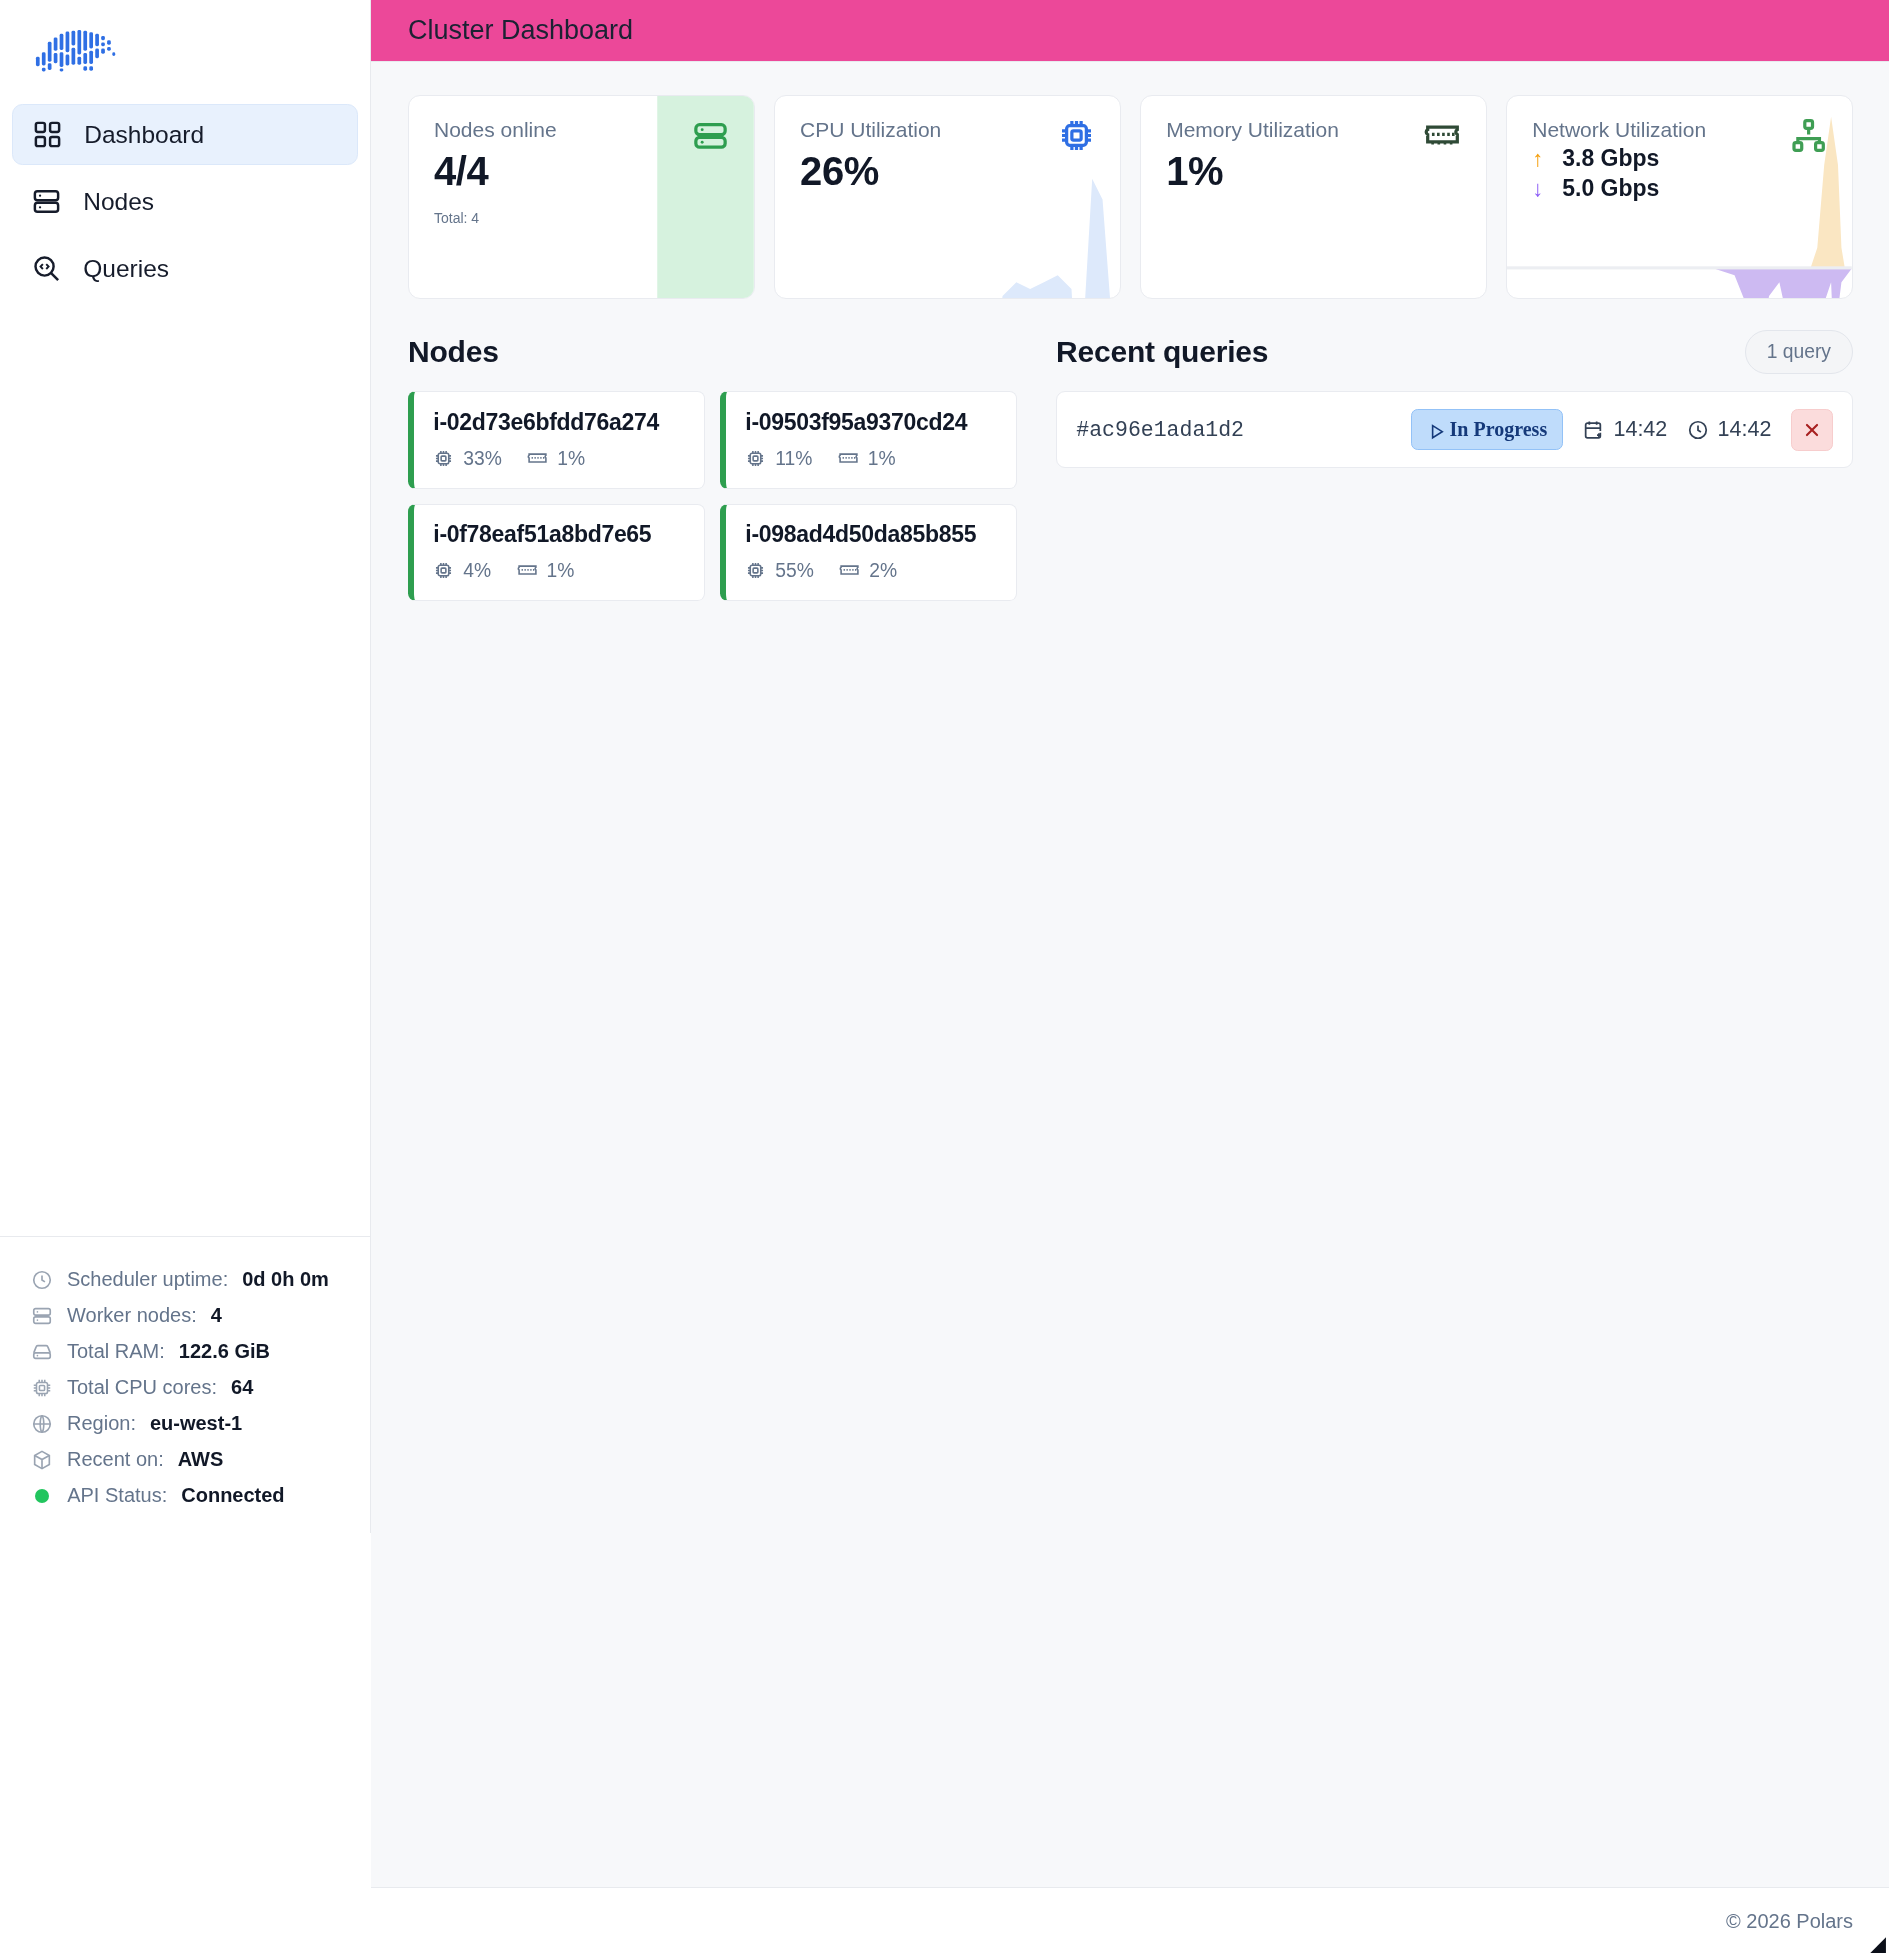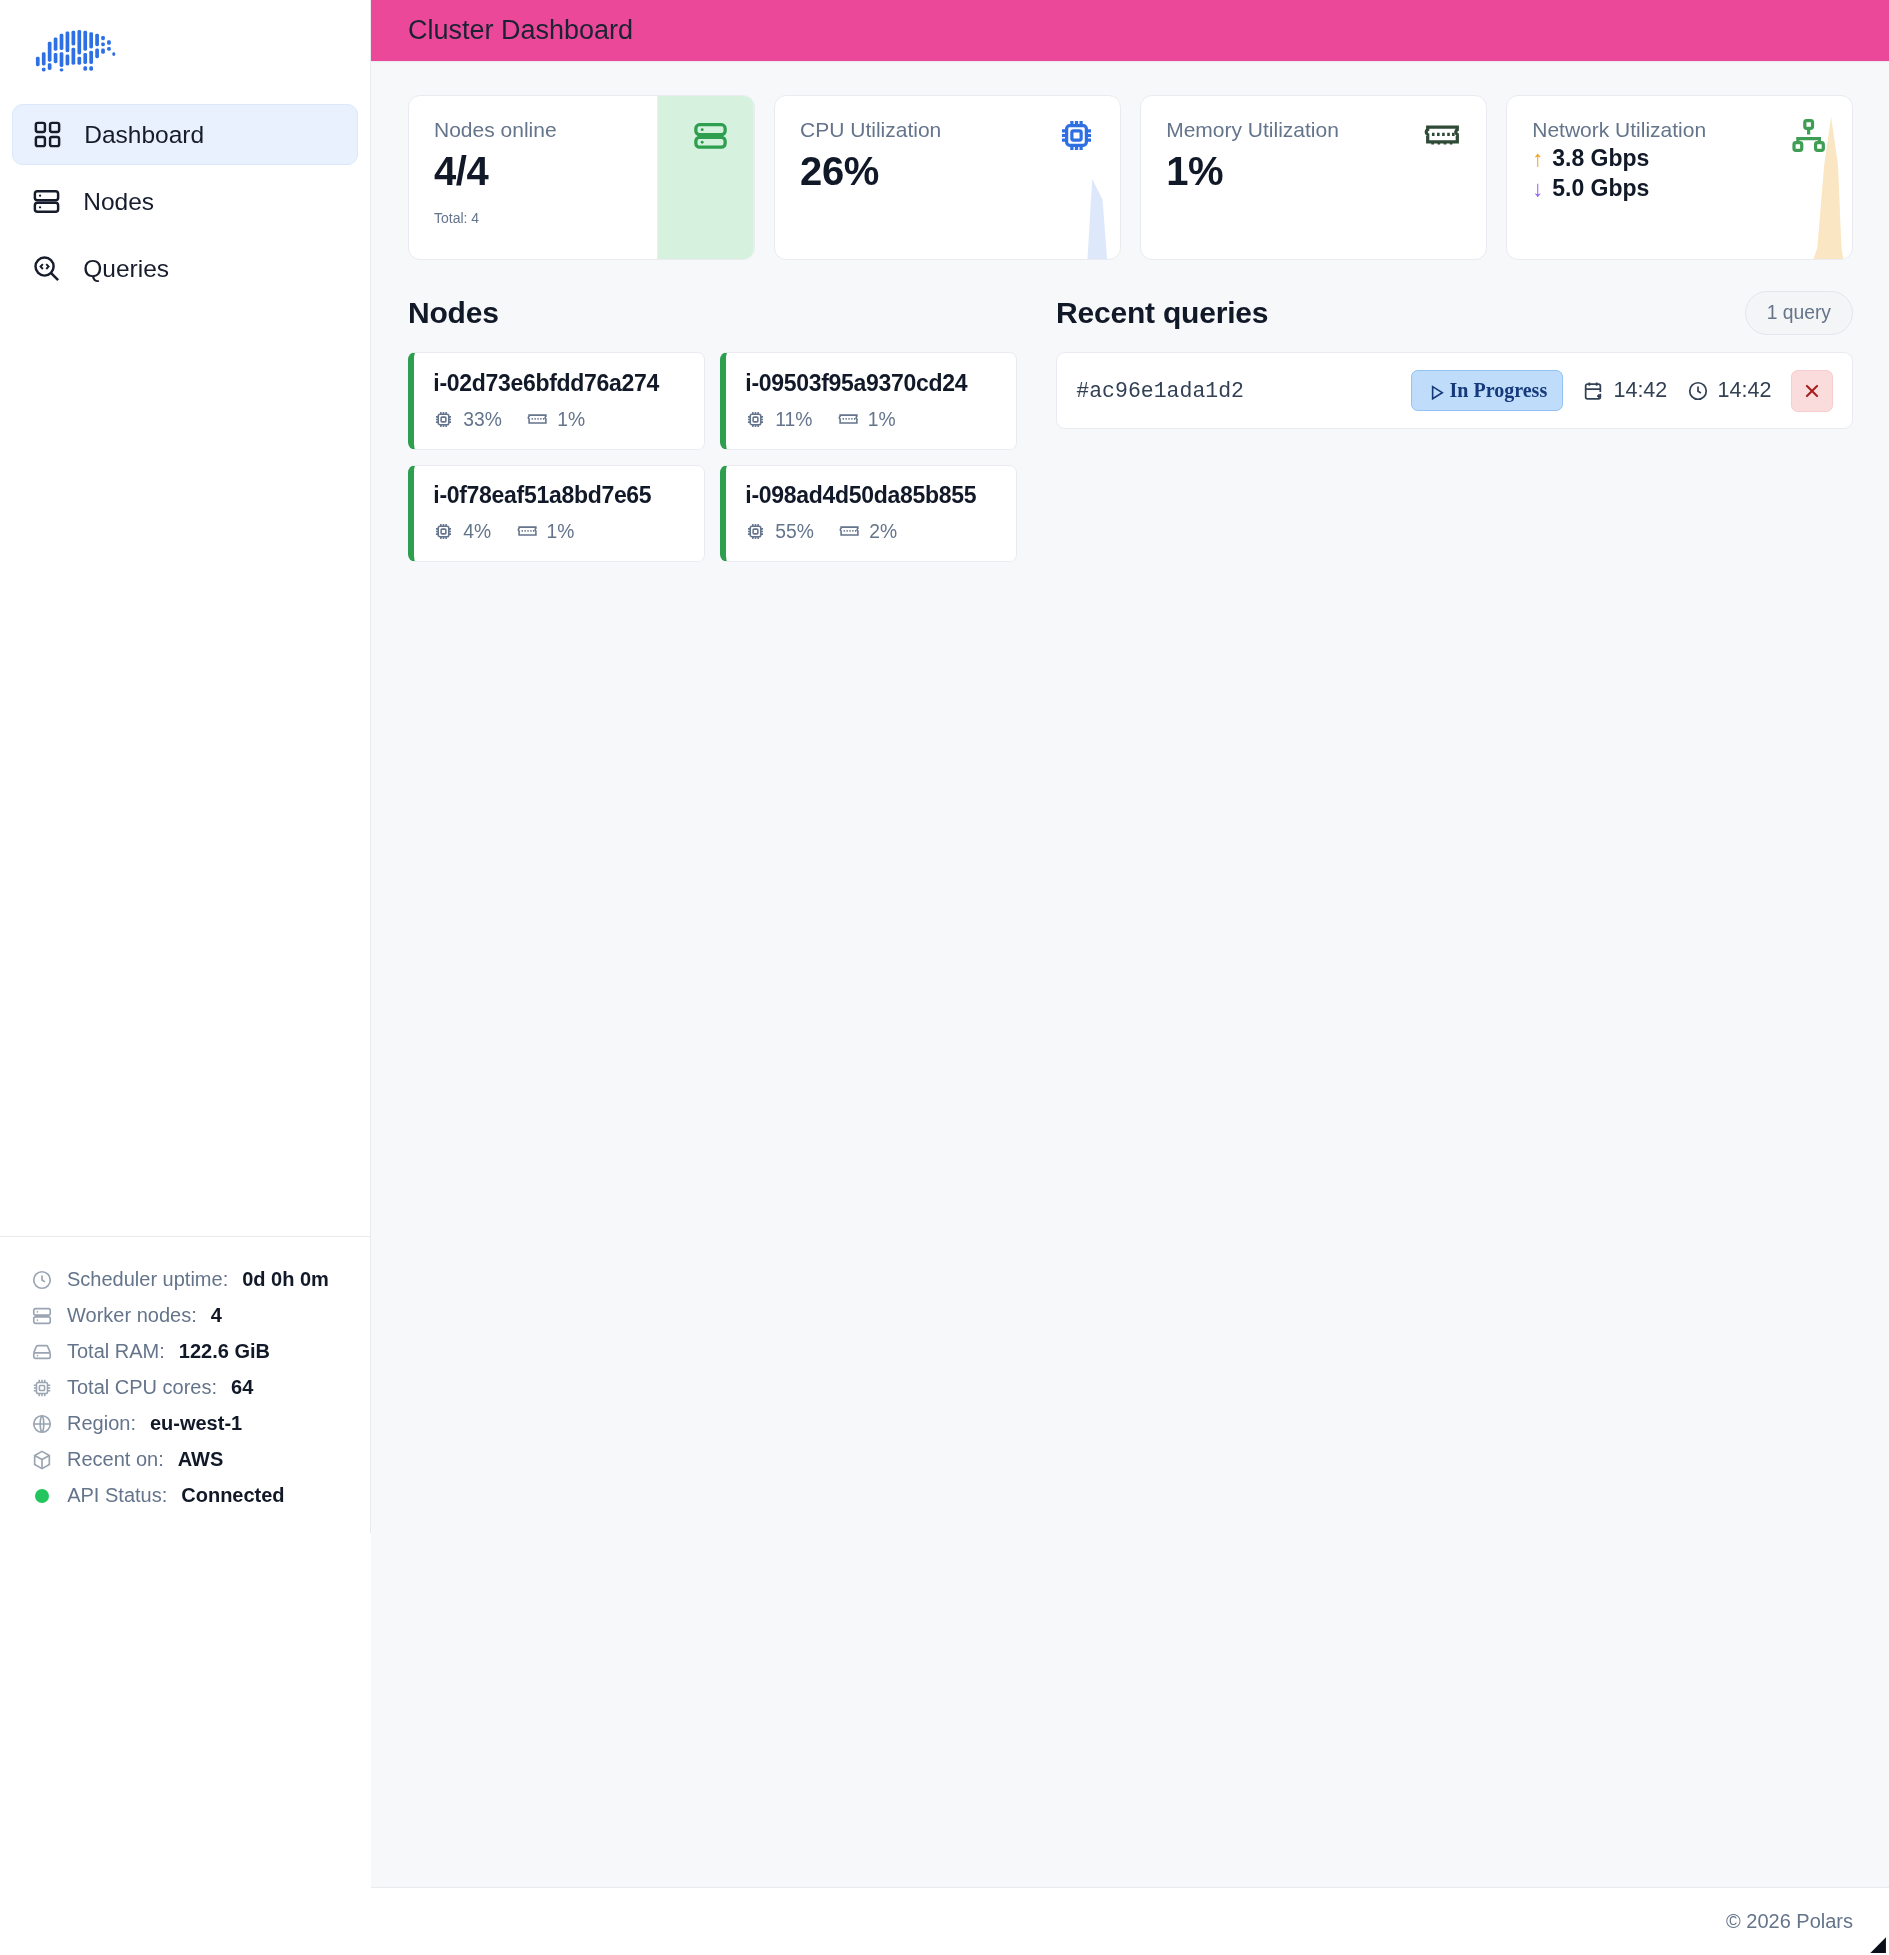--- a/index.html
+++ b/index.html
@@ -70,39 +70,39 @@
 
   .content { flex: 1; padding: 33px 37px 0 37px; overflow: hidden; }
 
   
   .cards { display: flex; gap: 19.3px; }
   .card {
     flex: 1 1 0; min-width: 0;
     background: #ffffff;
     border: 1.5px solid #e9ebf0;
     border-radius: 12px;
-    height: 165px;
+    height: 204px;
     position: relative;
     overflow: hidden;
     padding: 22px 25px;
   }
   .card-label { font-size: 21px; color: #64748b; position: relative; z-index: 3; }
   .card-value {
     font-size: 40px; font-weight: bold; color: #111827;
     margin-top: 7.4px; position: relative; z-index: 3; letter-spacing: -0.4px;
   }
   .card-sub { font-size: 14px; color: #64748b; margin-top: 16px; position: relative; z-index: 3; }
   .card-icon { position: absolute; top: 21px; right: 25px; width: 37px; height: 37px; z-index: 4; }
   .spark { position: absolute; left: 0; right: 0; bottom: 0; top: 0; z-index: 1; }
 
   .net-line { display: flex; align-items: center; gap: 9px; position: relative; z-index: 3; margin-top: 3px; }
   .net-line .arr { font-size: 22px; font-weight: bold; }
   .net-line .arr.up { color: #f59e0b; }
   .net-line .arr.down { color: #8b5cf6; }
-  .net-line .val { font-size: 23px; font-weight: bold; color: #111827; }
+  .net-line .val { font-size: 23px; font-weight: bold; color: #111827; margin-left: 10px; }
 
   
   .panels { display: flex; gap: 39px; margin-top: 30px; }
   .panel-nodes { flex: 0 0 609px; }
   .panel-queries { flex: 1 1 0; min-width: 0; }
   .panel-head {
     display: flex; align-items: center; justify-content: space-between;
     height: 46px; margin-bottom: 16.3px;
   }
   .panel-title { font-size: 30px; font-weight: bold; color: #111827; letter-spacing: -0.2px; }

